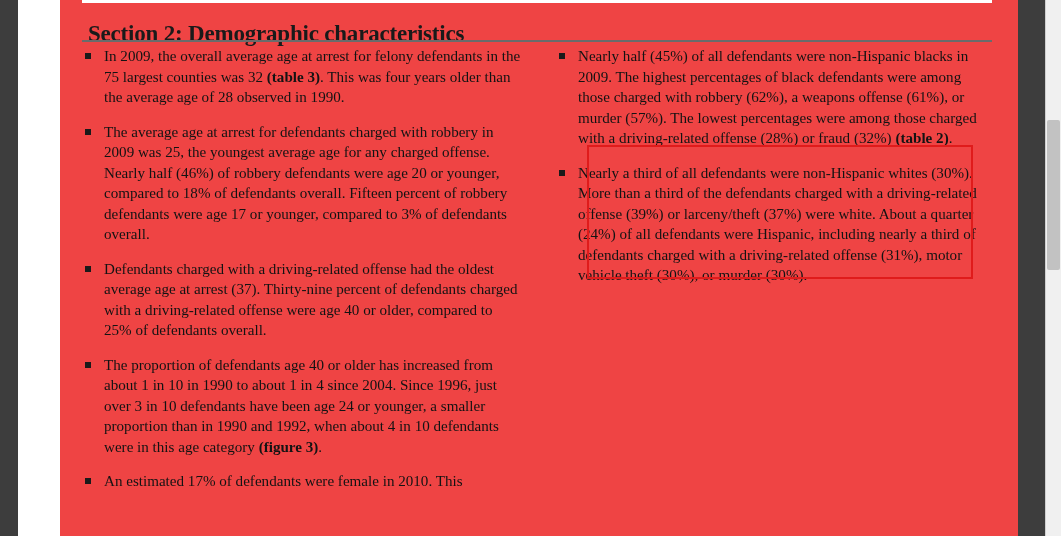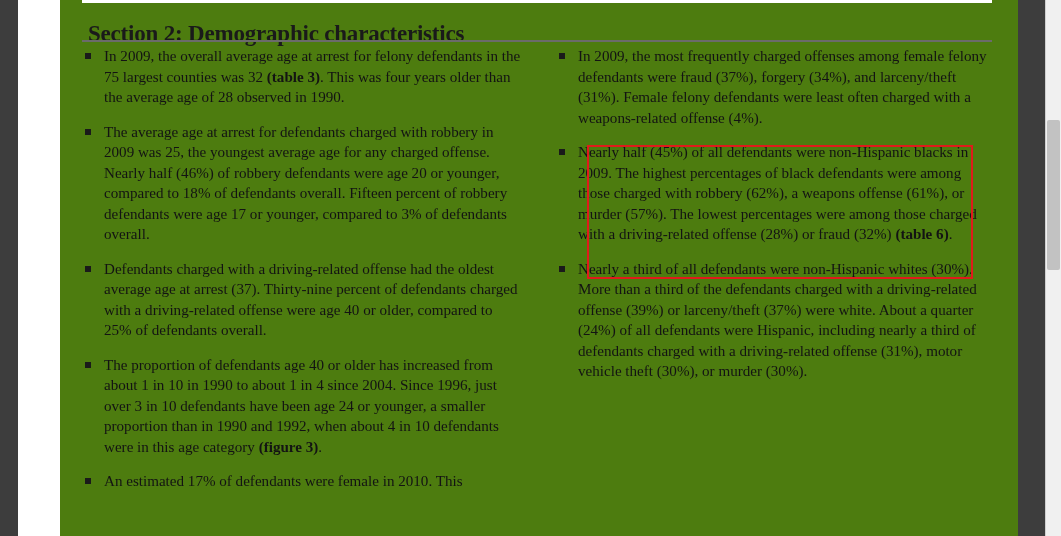--- a/index.html
+++ b/index.html
@@ -30,21 +30,21 @@
     left: 0; top: 0;
     width: 18px; height: 536px;
     background: #3d3d3d;
   }
   .page {
     position: absolute;
     left: 60px;
     top: 0;
     width: 958px;
     height: 536px;
-    background: #4d7c0f;
+    background: #ef4444;
     overflow: hidden;
   }
   .right-dark {
     position: absolute;
     left: 1018px; top: 0;
     width: 28px; height: 536px;
     background: #3d3d3d;
   }
   .scrollbar {
     position: absolute;
@@ -153,22 +153,21 @@
         <ul class="bullets" id="left-list">
             <li><span>In 2009, the overall average age at arrest for felony defendants in the 75 largest counties was 32 </span><b>(table 3)</b><span>. This was four years older than the average age of 28 observed in 1990.</span></li>
             <li><span>The average age at arrest for defendants charged with robbery in 2009 was 25, the youngest average age for any charged offense. Nearly half (46%) of robbery defendants were age 20 or younger, compared to 18% of defendants overall. Fifteen percent of robbery defendants were age 17 or younger, compared to 3% of defendants overall.</span></li>
             <li><span>Defendants charged with a driving-related offense had the oldest average age at arrest (37). Thirty-nine percent of defendants charged with a driving-related offense were age 40 or older, compared to 25% of defendants overall.</span></li>
             <li><span>The proportion of defendants age 40 or older has increased from about 1 in 10 in 1990 to about 1 in 4 since 2004. Since 1996, just over 3 in 10 defendants have been age 24 or younger, a smaller proportion than in 1990 and 1992, when about 4 in 10 defendants were in this age category </span><b>(figure 3)</b><span>.</span></li>
             <li><span>An estimated 17% of defendants were female in 2010. This</span></li>
           </ul>
       </div>
       <div class="col">
         <ul class="bullets" id="right-list">
-            <li><span>In 2009, the most frequently charged offenses among female felony defendants were fraud (37%), forgery (34%), and larceny/theft (31%). Female felony defendants were least often charged with a weapons-related offense (4%).</span></li>
-            <li><span>Nearly half (45%) of all defendants were non-Hispanic blacks in 2009. The highest percentages of black defendants were among those charged with robbery (62%), a weapons offense (61%), or murder (57%). The lowest percentages were among those charged with a driving-related offense (28%) or fraud (32%) </span><b>(table 6)</b><span>.</span></li>
+            <li><span>Nearly half (45%) of all defendants were non-Hispanic blacks in 2009. The highest percentages of black defendants were among those charged with robbery (62%), a weapons offense (61%), or murder (57%). The lowest percentages were among those charged with a driving-related offense (28%) or fraud (32%) </span><b>(table 2)</b><span>.</span></li>
             <li><span>Nearly a third of all defendants were non-Hispanic whites (30%). More than a third of the defendants charged with a driving-related offense (39%) or larceny/theft (37%) were white. About a quarter (24%) of all defendants were Hispanic, including nearly a third of defendants charged with a driving-related offense (31%), motor vehicle theft (30%), or murder (30%).</span></li>
           </ul>
       </div>
     </div>
 
     <div class="highlight-box"></div>
   </div>
 
   <div class="scrollbar">
     <div class="scrollbar-thumb"></div>

